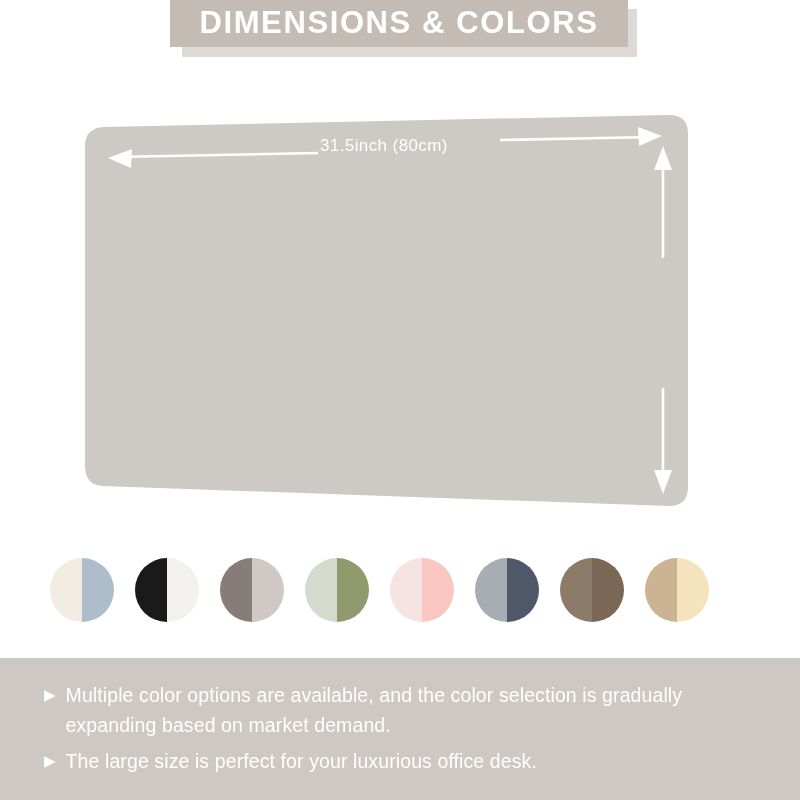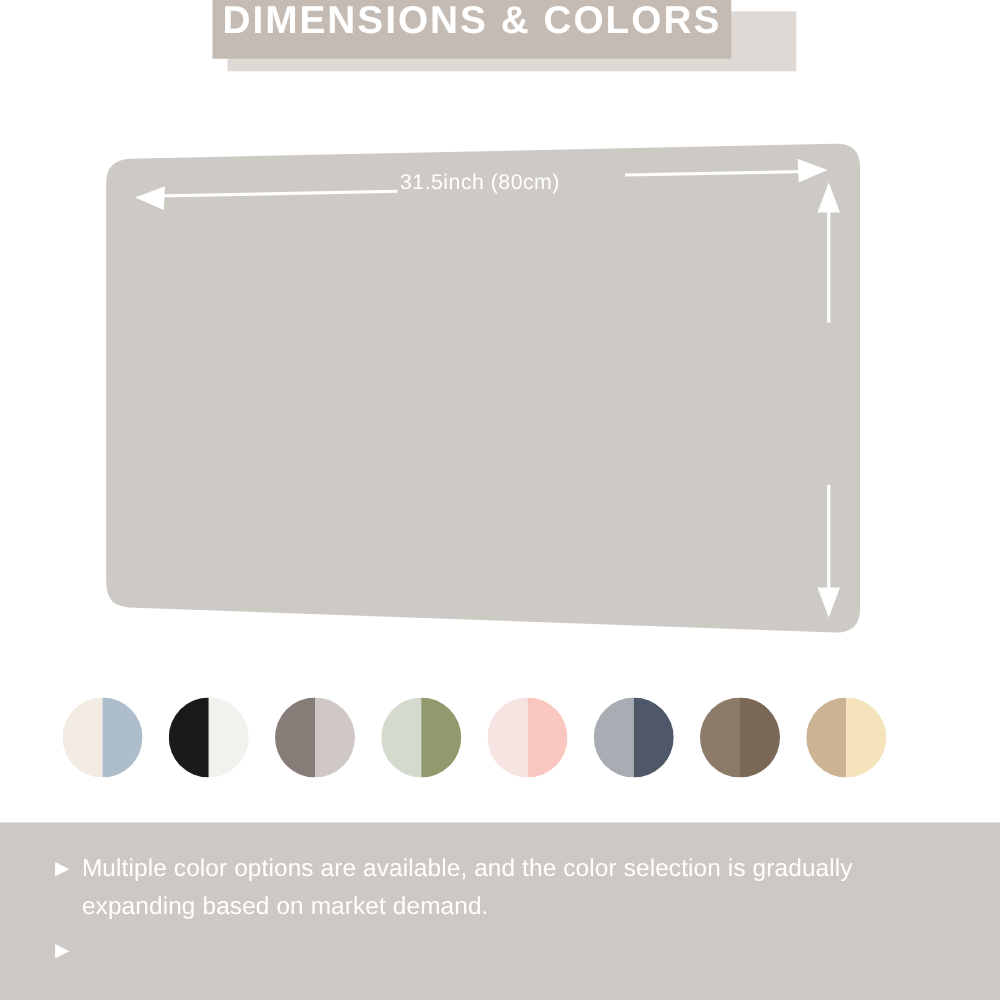--- a/index.html
+++ b/index.html
@@ -10,23 +10,23 @@
     position:relative;
     overflow:hidden;
   }
 
   
   #title-banner-shadow{
     position:absolute; left:182px; top:9px; width:455px; height:48px;
     background:#ded9d4;
   }
   #title-banner{
-    position:absolute; left:170px; top:0px; width:415px; height:47px;
+    position:absolute; left:170px; top:0px; width:458px; height:47px;
     background:#c4bcb4;
-    display:flex; justify-content:center;
+    display:flex; align-items:center; justify-content:center;
   }
   #title-banner-text{
     color:#ffffff;
     font-size:31px;
     font-weight:bold;
     letter-spacing:1.6px;
     white-space:nowrap;
     line-height:1;
     padding-bottom:2px;
   }
@@ -166,14 +166,15 @@
     </div>
   </div>
 
 <div id="feature-panel" style="background: rgb(205, 200, 195);">
   <div class="feature-item">
     <span class="bullet-icon">▶</span>
     <span class="feature-text">Multiple color options are available, and the color selection is gradually expanding based on market demand.</span>
   </div>
   <div class="feature-item">
     <span class="bullet-icon">▶</span>
+    <span class="feature-text">The large size is perfect for your luxurious office desk.</span>
   </div>
 </div>
 
 </body></html>

